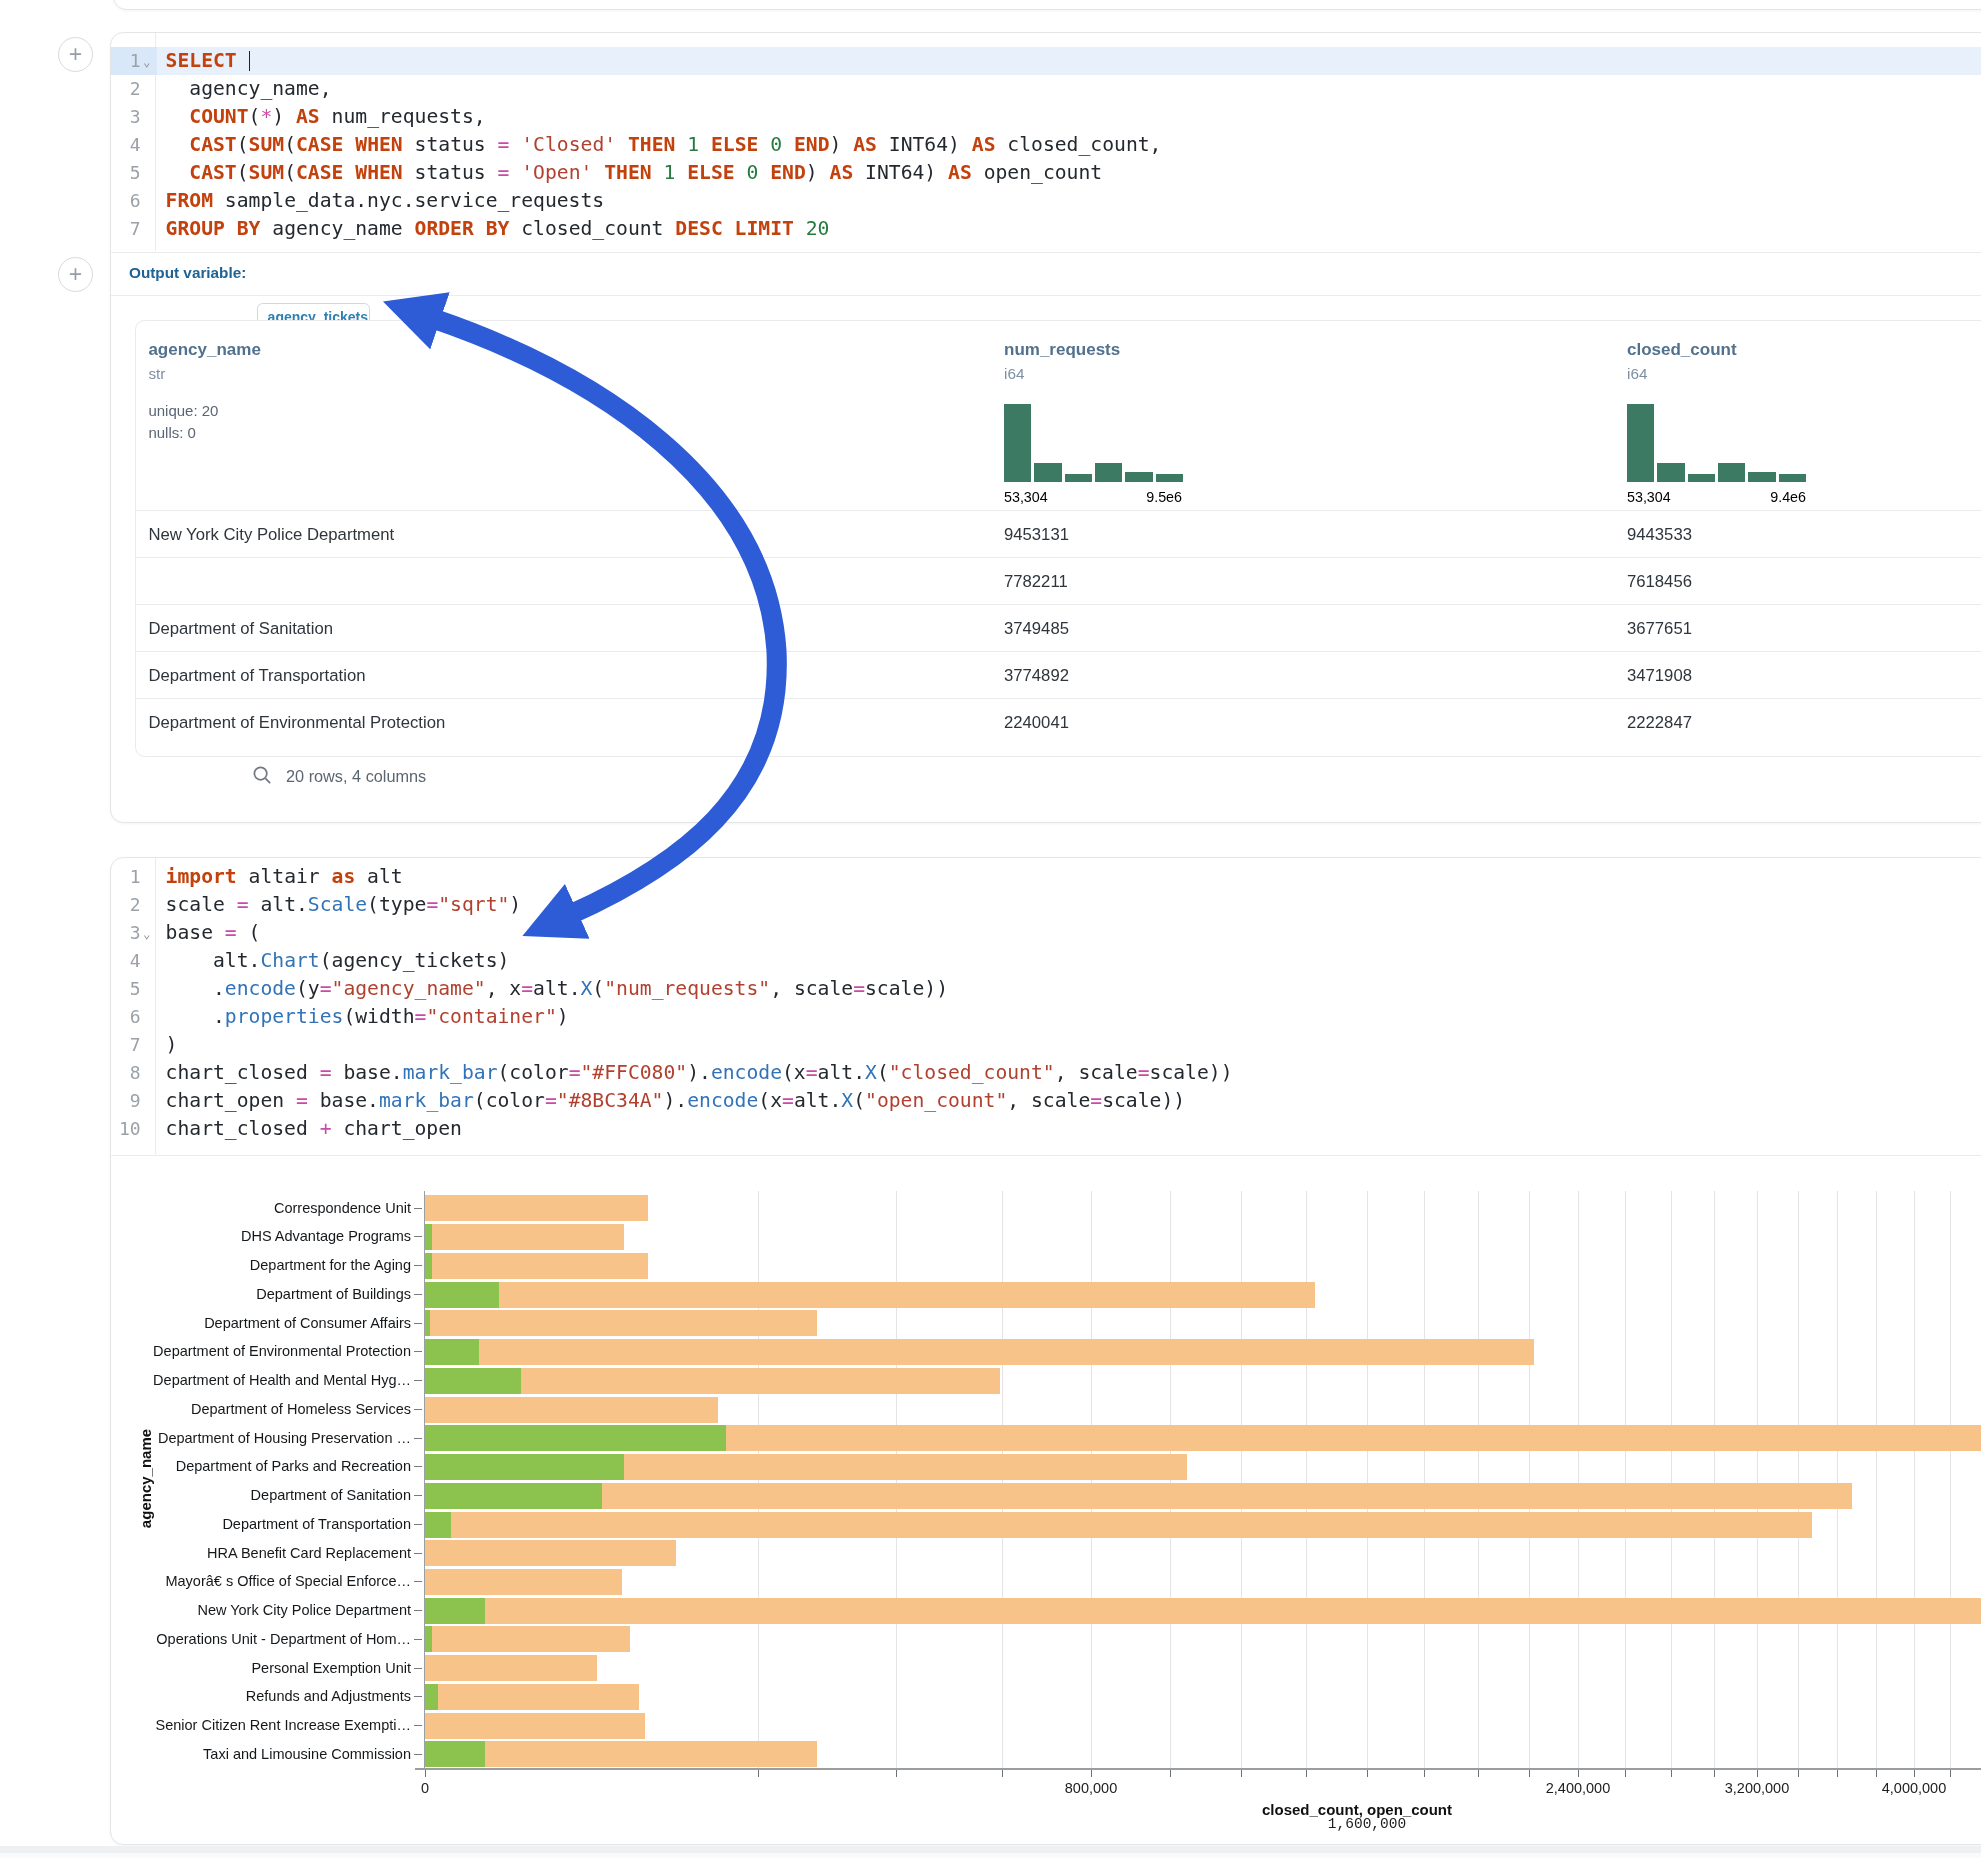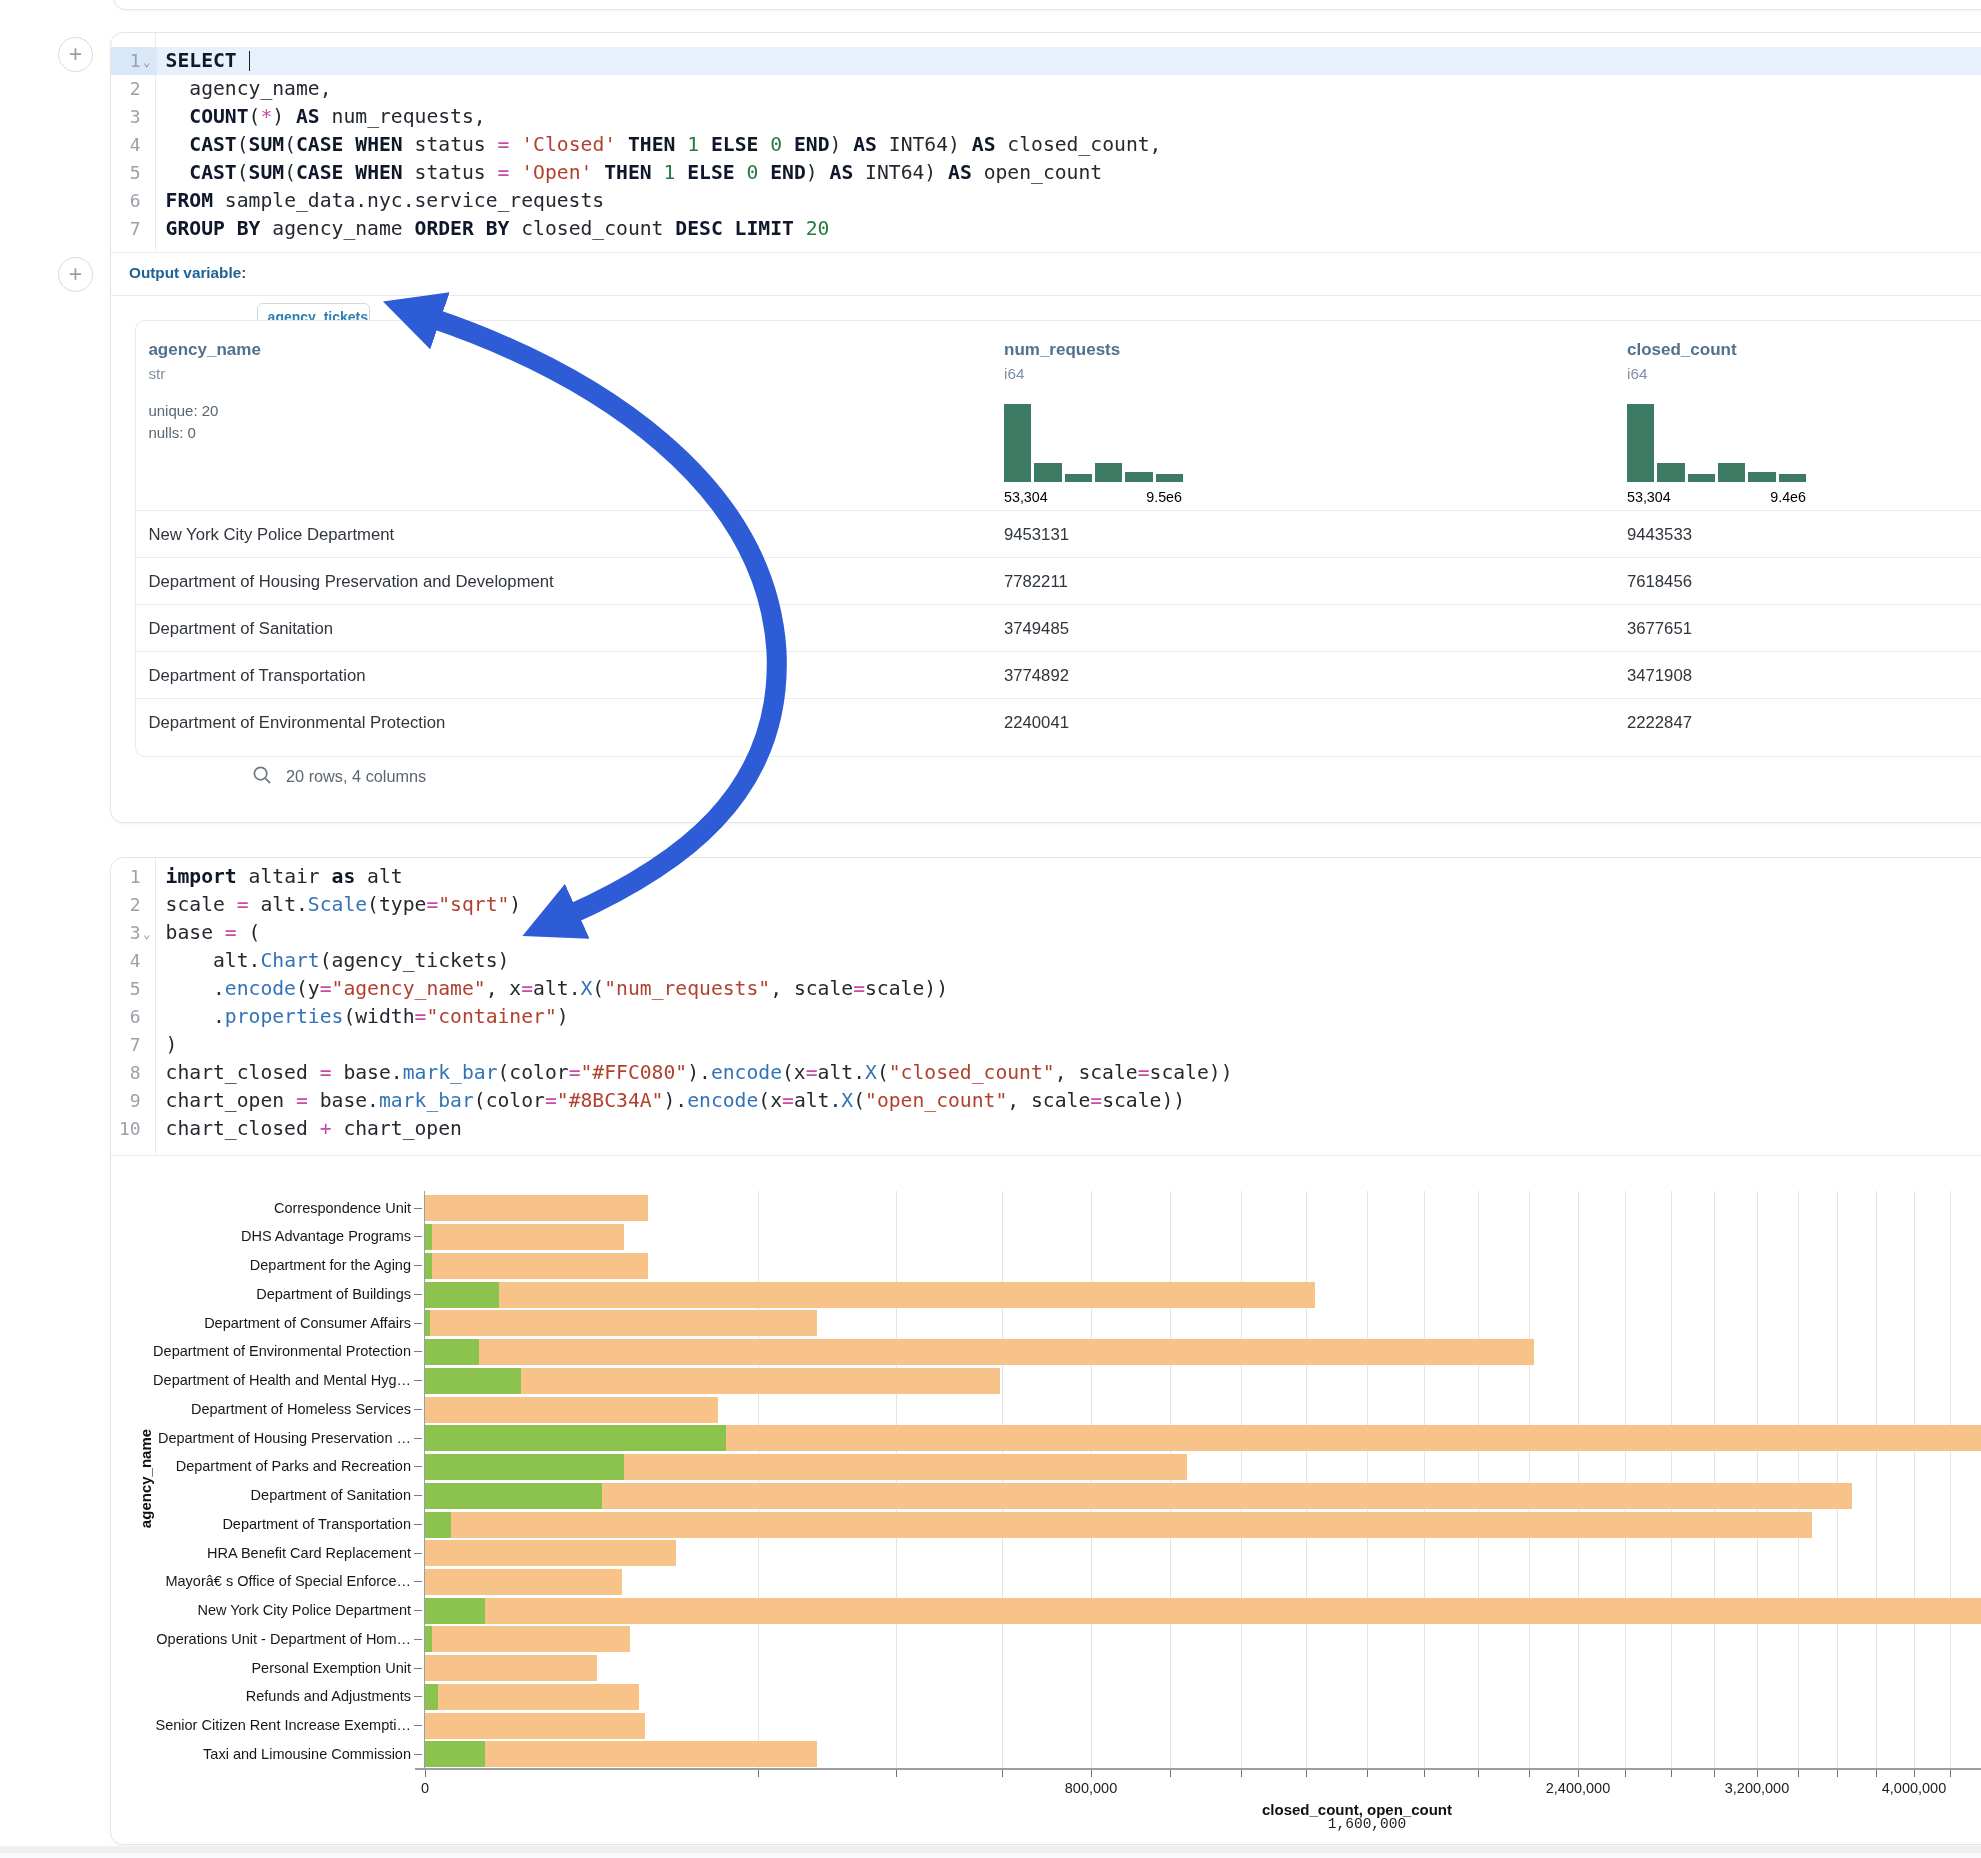--- a/index.html
+++ b/index.html
@@ -14,21 +14,21 @@
   .editor{position:absolute;left:0;right:0;}
   .code-row{display:flex;height:28px;line-height:28px;
             font-family:"DejaVu Sans Mono",monospace;font-size:19.7px;white-space:pre;}
   .gutter{width:46px;flex:none;text-align:right;padding-right:16.3px;box-sizing:border-box;
           color:#9ba1a9;font-size:18px;position:relative;}
   .fold-chevron{position:absolute;left:32px;top:1px;font-size:12.4px;color:#8b929b;}
   .code-text{flex:1;padding-left:8.6px;}
   .row-active .gutter{background:#d9e8f8;}
   .row-active .code-text{background:#e8f1fb;}
   .gutter-line{position:absolute;width:1px;background:#e9ebee;left:44px;top:0;}
-  .tk-kw{color:#0f172a;font-weight:bold;}
+  .tk-kw{color:#c2410c;font-weight:bold;}
   .tk-fn{color:#3273b8;}
   .tk-str{color:#b2402f;}
   .tk-num{color:#257a3e;}
   .tk-op{color:#c94ba6;}
   .tk-pl{color:#24292f;}
   .cursor{display:inline-block;width:1.9px;height:20px;background:#222;vertical-align:-3.8px;}
   .hdivider{position:absolute;left:0;right:0;height:1px;background:#e9ebee;}
   
   .outvar-label{position:absolute;font-size:15.3px;font-weight:bold;color:#1f6396;}
   .outvar-pill{position:absolute;width:113px;height:29px;border:1.4px solid #c9d9e8;border-radius:5.7px;
@@ -111,21 +111,20 @@
           <div class="hist-bar" style="height: 7.6px;"></div>
         </div>
         <div class="hist-lab" style="left: 1491px; top: 168px;">53,304</div>
         <div class="hist-lab" style="left: 1613px; top: 168px; width: 57px; text-align: right;">9.4e6</div>
         <div class="trow" style="top: 189px;">
           <div class="tcell" style="left: 12.4px;">New York City Police Department</div>
           <div class="tcell" style="left: 868px;">9453131</div>
           <div class="tcell" style="left: 1491px;">9443533</div>
         </div>
         <div class="trow" style="top: 236px;">
-          <div class="tcell" style="left: 12.4px;">Department of Housing Preservation and Development</div>
           <div class="tcell" style="left: 868px;">7782211</div>
           <div class="tcell" style="left: 1491px;">7618456</div>
         </div>
         <div class="trow" style="top: 283px;">
           <div class="tcell" style="left: 12.4px;">Department of Sanitation</div>
           <div class="tcell" style="left: 868px;">3749485</div>
           <div class="tcell" style="left: 1491px;">3677651</div>
         </div>
         <div class="trow" style="top: 330px;">
           <div class="tcell" style="left: 12.4px;">Department of Transportation</div>

